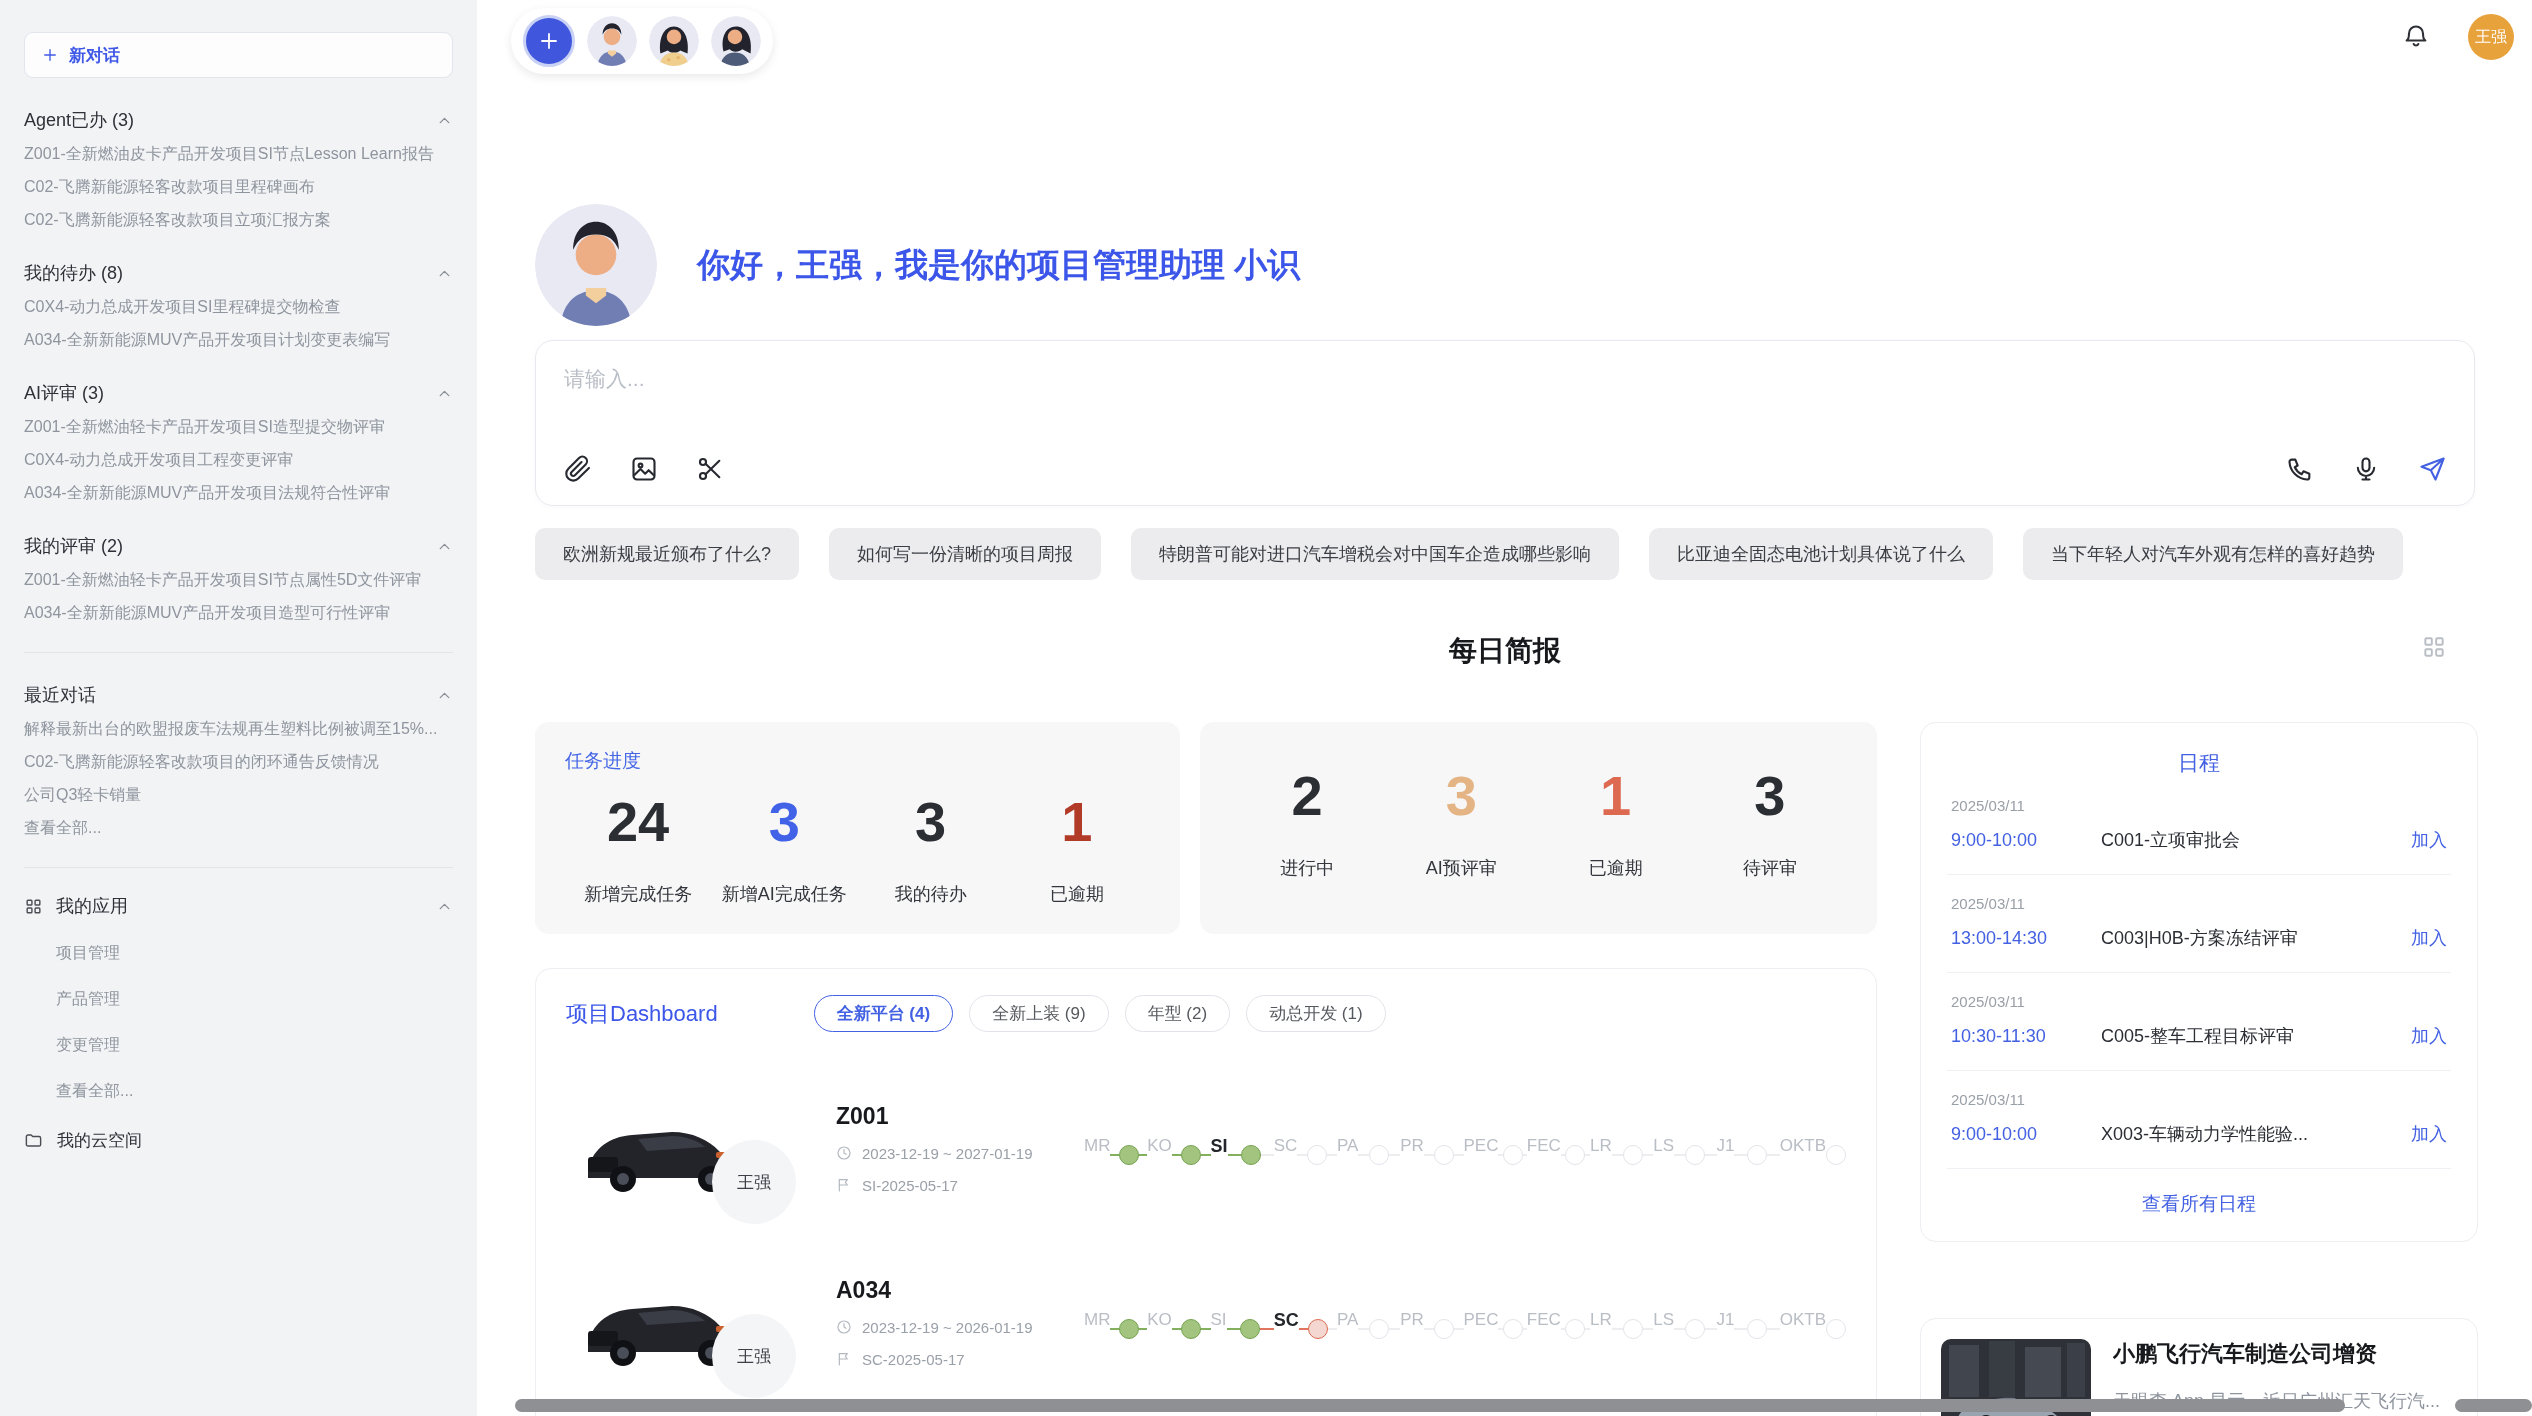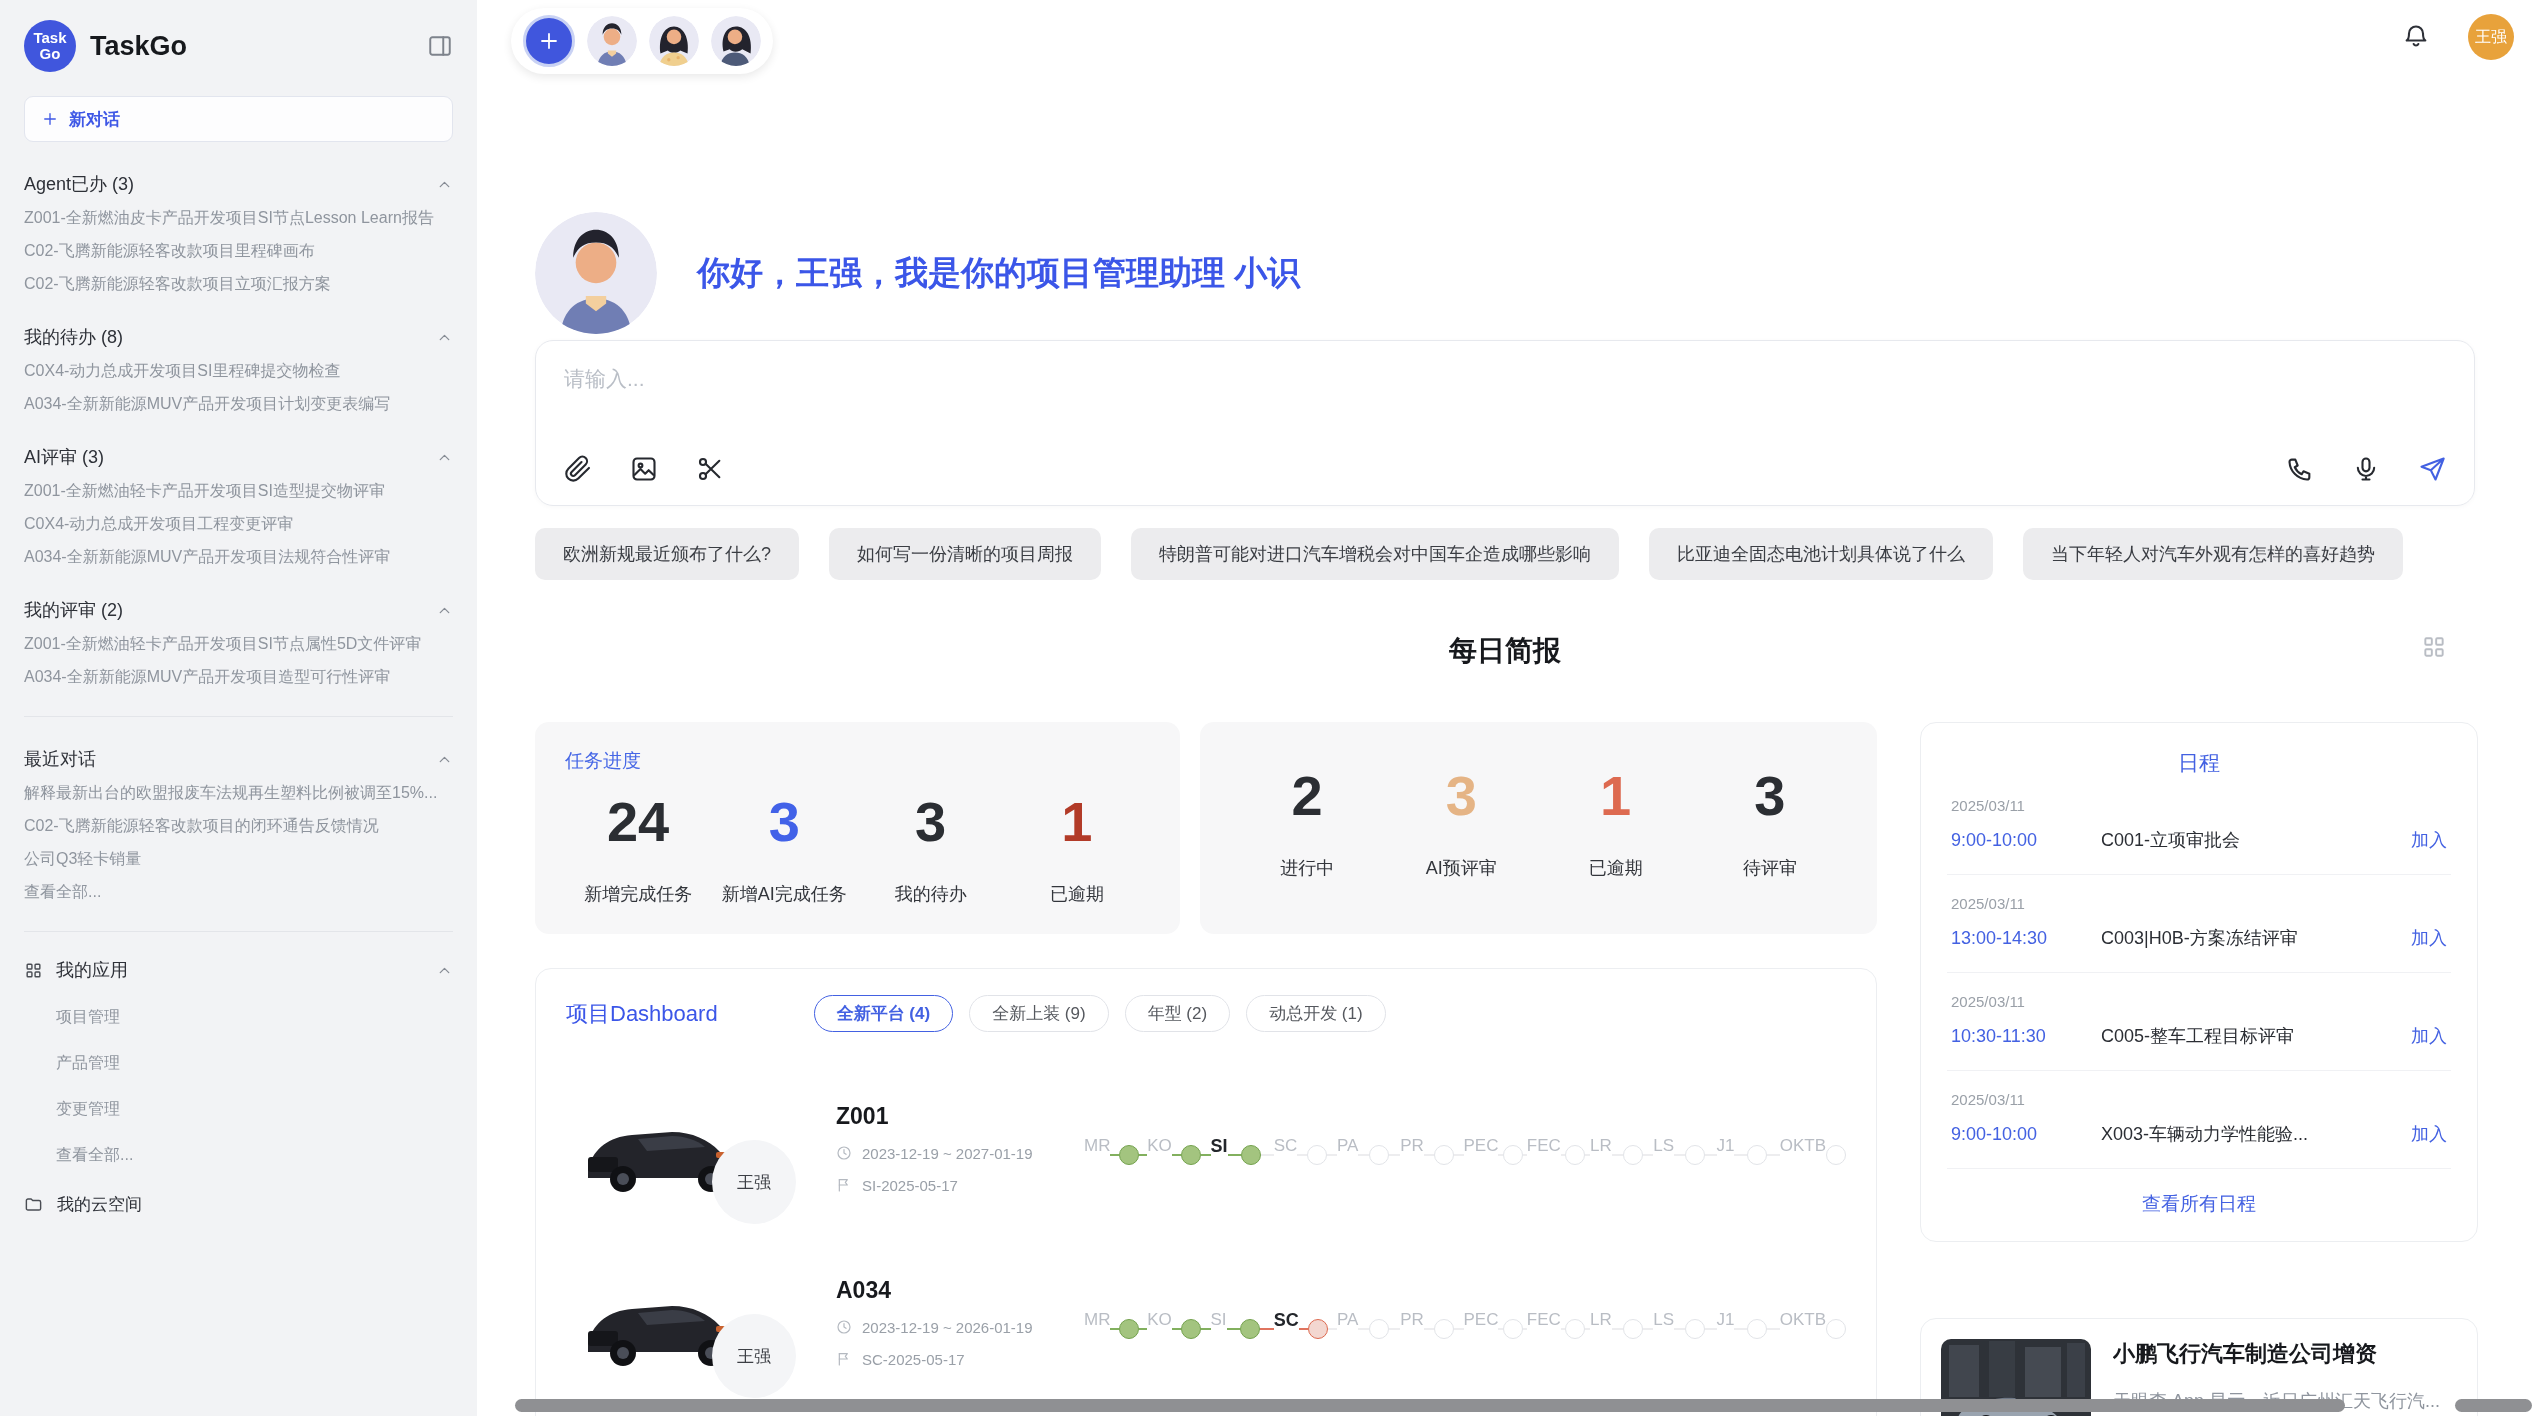--- a/index.html
+++ b/index.html
@@ -32,21 +32,21 @@
   .main { position: absolute; left: 477px; top: 0; right: 0; bottom: 0; background: #fff; }
   .toppill { position: absolute; left: 34px; top: 8px; height: 66px; border-radius: 34px; background: #fff; box-shadow: 0 3px 10px rgba(0,0,0,.09); display: flex; align-items: center; gap: 12px; padding: 0 12px; }
   .add-btn { width: 52px; height: 52px; border-radius: 50%; background: #4056dd; color: #fff; border: 3px solid #c9d2f4; display: flex; align-items: center; justify-content: center; cursor: pointer; }
   .add-btn .icon { width: 24px; height: 24px; }
   .member { width: 50px; height: 50px; border-radius: 50%; overflow: hidden; cursor: pointer; }
   .member svg { width: 100%; height: 100%; }
   .top-right { position: absolute; right: 18px; top: 14px; display: flex; align-items: center; gap: 38px; }
   .bell { width: 28px; height: 28px; color: #2e3138; cursor: pointer; }
   .user-badge { width: 46px; height: 46px; border-radius: 50%; background: #e8a23b; color: #fff; font-size: 16px; display: flex; align-items: center; justify-content: center; cursor: pointer; }
 
-  .hero { position: absolute; left: 58px; top: 212px; display: flex; align-items: center; gap: 40px; }
+  .hero { position: absolute; left: 58px; top: 204px; display: flex; align-items: center; gap: 40px; }
   .hero-avatar { width: 122px; height: 122px; border-radius: 50%; overflow: hidden; }
   .hero-avatar svg { width: 100%; height: 100%; }
   .hero-text { font-size: 33px; font-weight: 700; color: #3b56e8; }
 
   .composer { position: absolute; left: 58px; top: 340px; width: 1940px; height: 166px; border: 1px solid #e7e9ee; border-radius: 18px; padding: 26px 28px 22px; display: flex; flex-direction: column; justify-content: space-between; box-shadow: 0 1px 5px rgba(0,0,0,.03); }
   .composer input { border: none; outline: none; font-size: 21px; color: #30333a; width: 800px; font-family: inherit; background: transparent; }
   .composer input::placeholder { color: #b9bec6; }
   .composer-bar { display: flex; justify-content: space-between; align-items: center; }
   .c-icons { display: flex; gap: 38px; align-items: center; }
   .cicon { width: 28px; height: 28px; color: #26292f; cursor: pointer; }
@@ -107,33 +107,20 @@
   .news-title { font-size: 22px; font-weight: 700; color: #17191d; white-space: nowrap; overflow: hidden; }
   .news-snippet { margin-top: 20px; font-size: 18px; color: #8f959e; white-space: nowrap; overflow: hidden; }
 
   .hscroll { position: absolute; bottom: 4px; left: 38px; width: 1830px; height: 13px; border-radius: 7px; background: #8f9093; cursor: pointer; }
   .hscroll2 { position: absolute; bottom: 4px; left: 1978px; width: 77px; height: 13px; border-radius: 7px; background: #8f9093; cursor: pointer; }
 </style>
 </head>
 <body>
 
 <aside class="sidebar">
-  <div class="sb-head">
-    <div class="logo">
-      <span>Task</span>
-      <span>Go</span>
-    </div>
-    <div class="sb-title">TaskGo</div>
-    <span class="icon sb-toggle">
-        <svg viewBox="0 0 24 24">
-          <rect x="3" y="4" width="18" height="16" rx="2"></rect>
-          <path d="M15 4v16"></path>
-        </svg>
-      </span>
-  </div>
   <button class="new-chat">
     <span class="icon plus-sm">
         <svg viewBox="0 0 24 24">
           <path d="M12 5v14M5 12h14"></path>
         </svg>
       </span>
     <span>新对话</span>
   </button>
   <div id="sb-sections">
       <div class="sb-sec-head">

